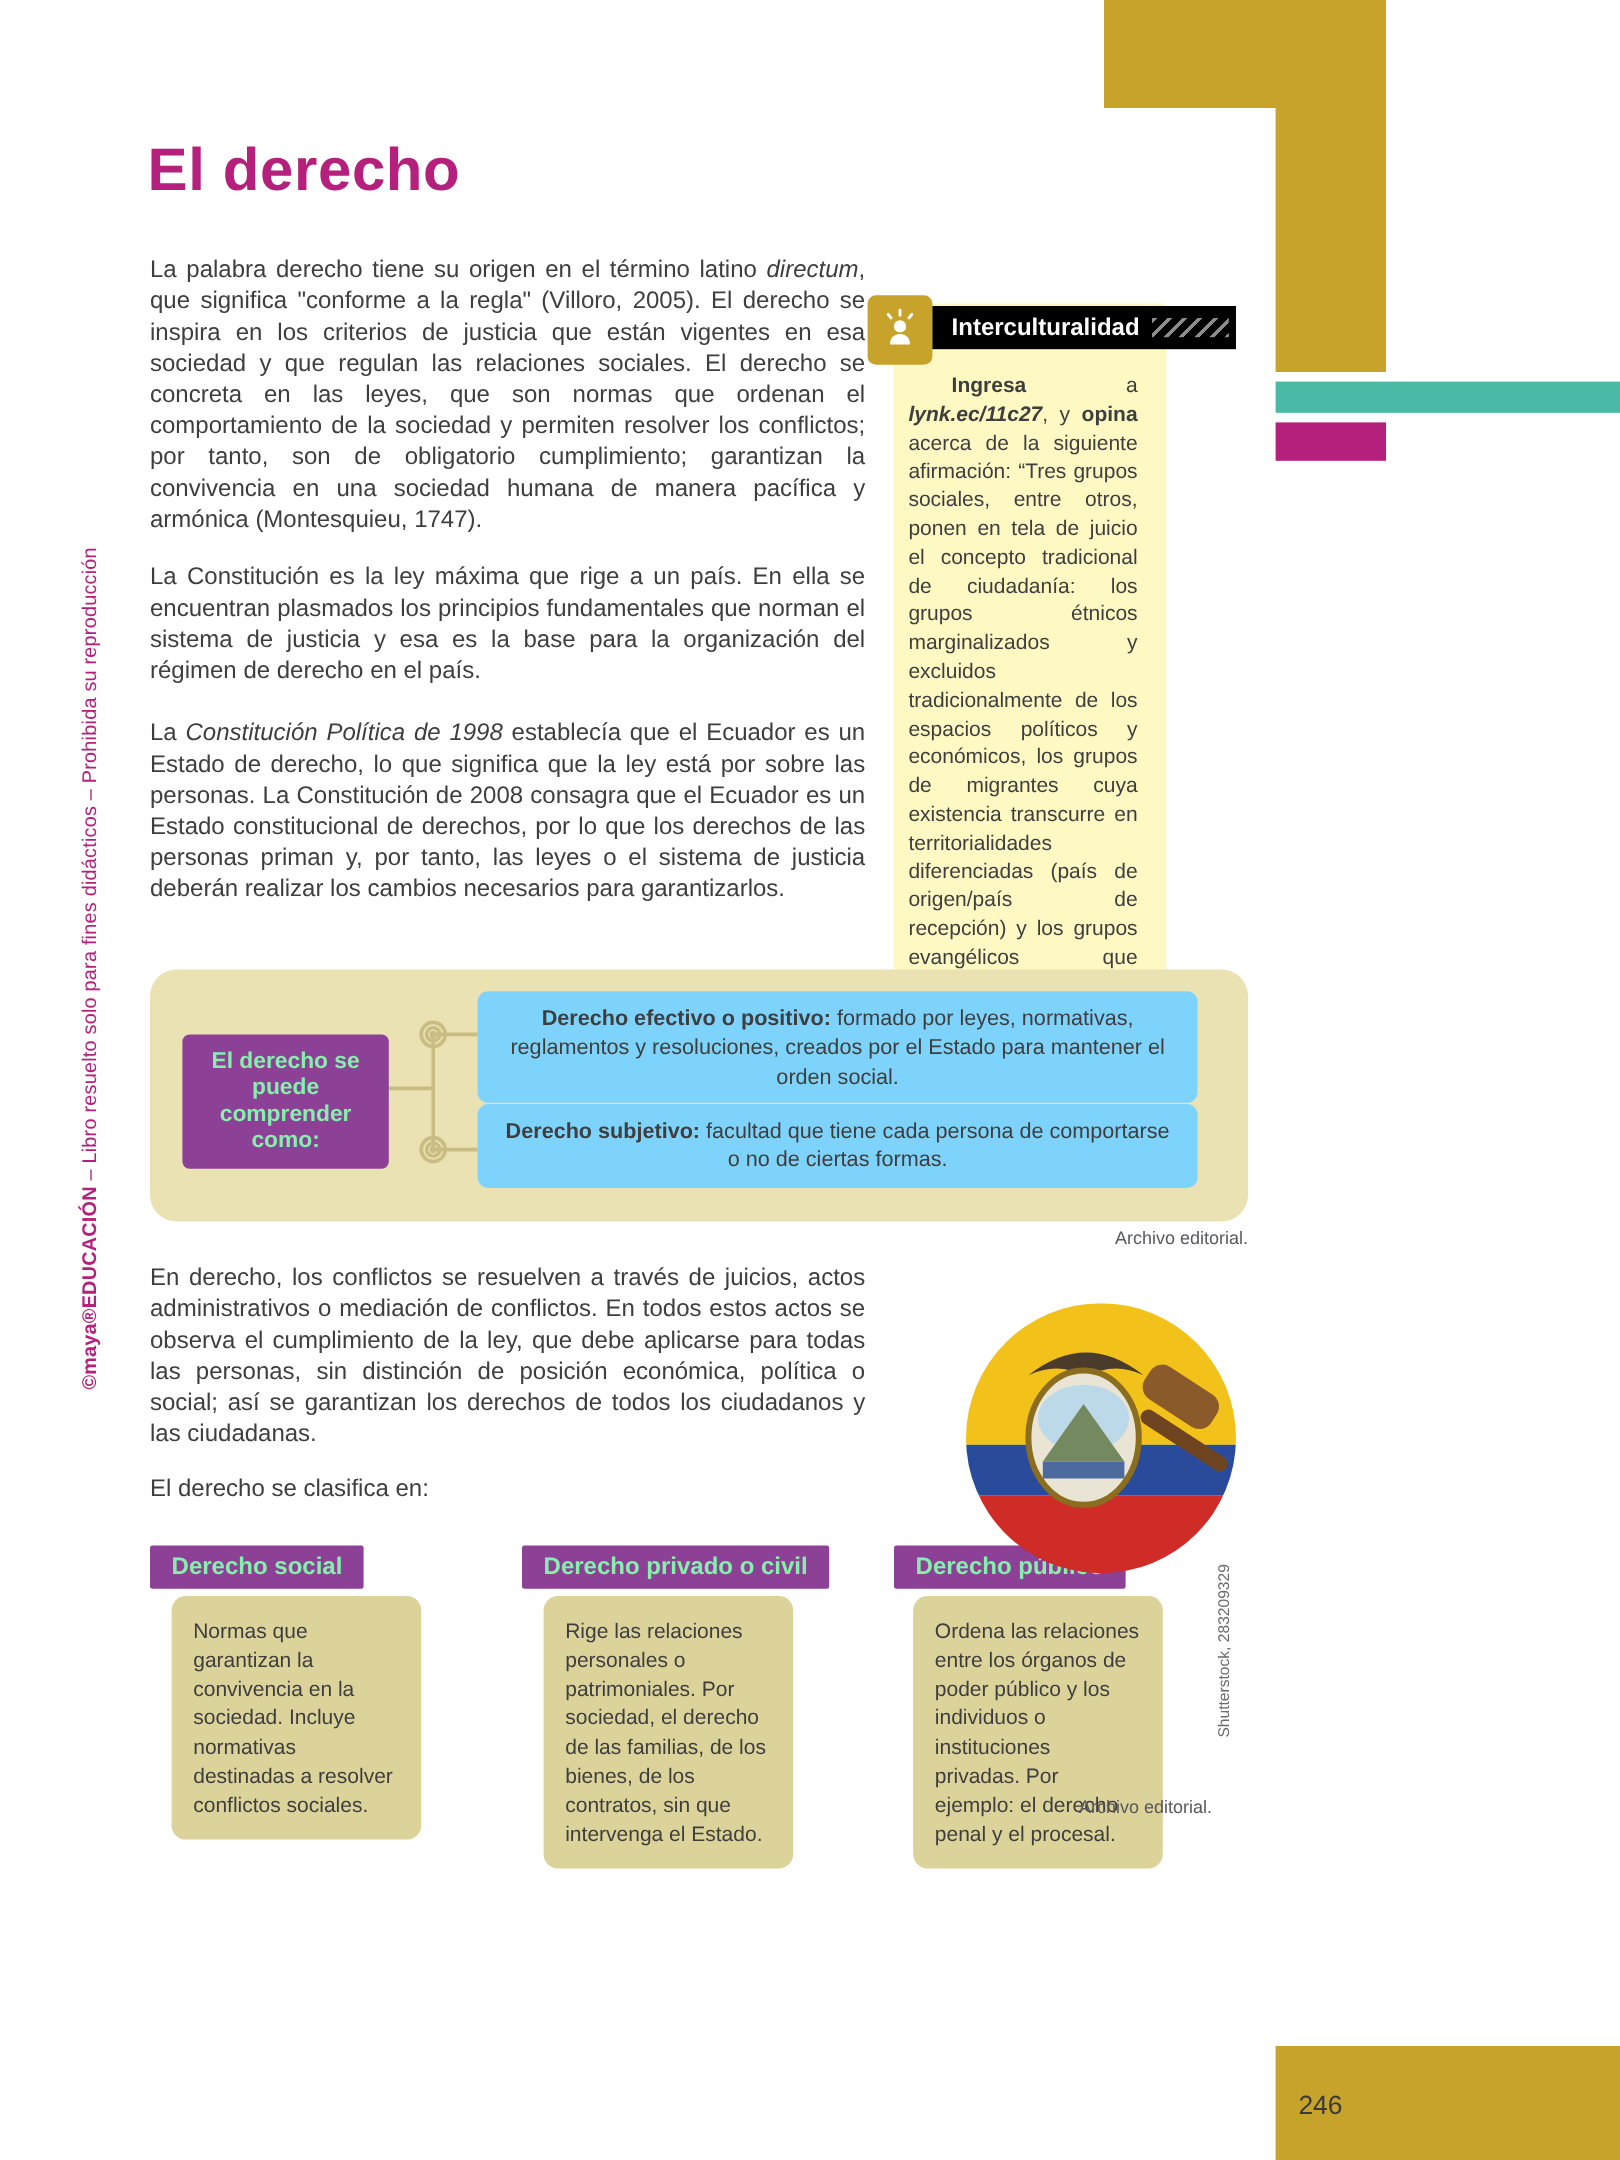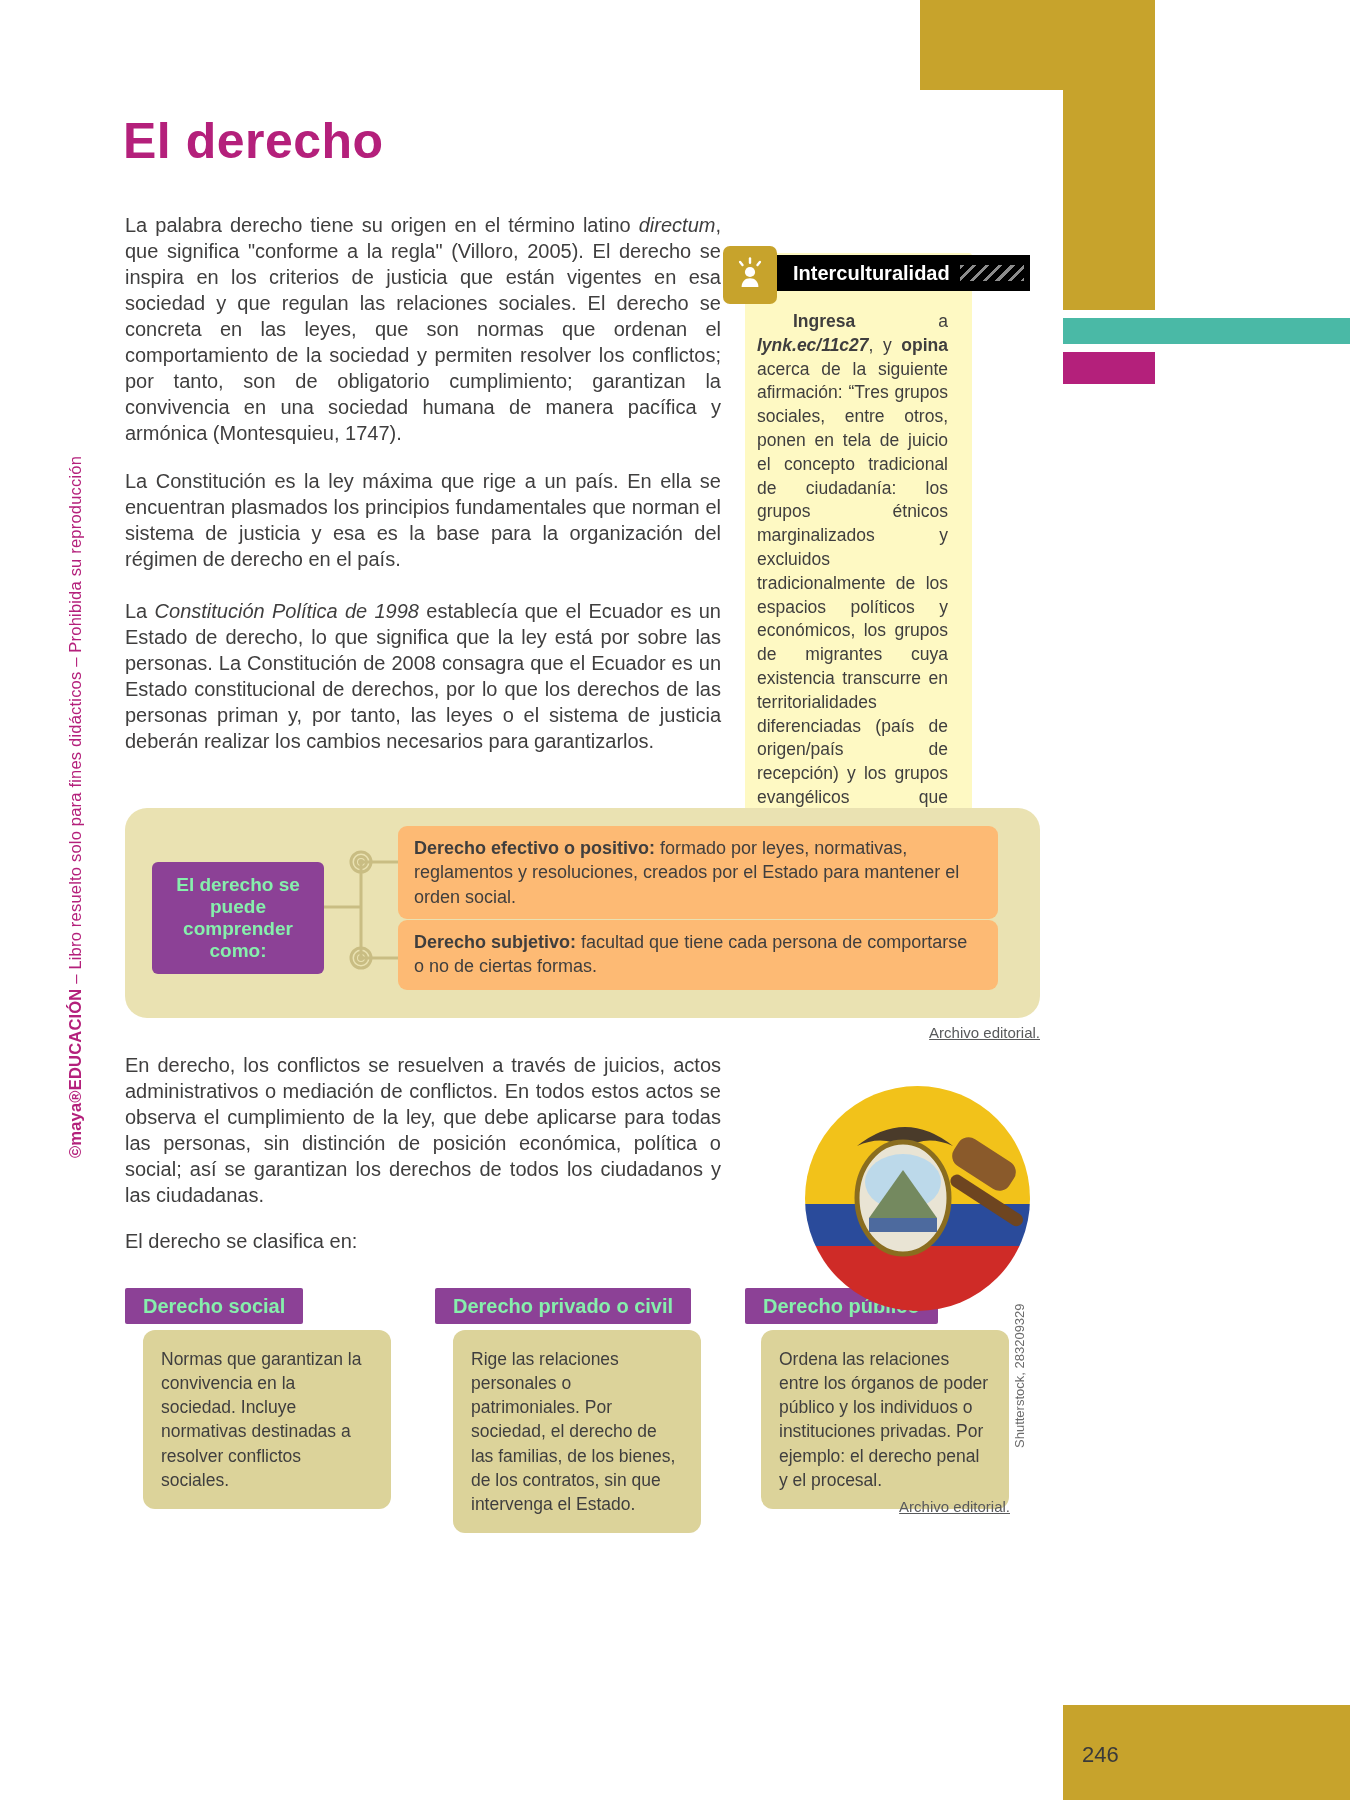--- a/index.html
+++ b/index.html
@@ -34,34 +34,34 @@
   .interc-header .hatch{flex:1;height:16px;margin:0 6px 0 10px;
        background:repeating-linear-gradient(135deg, rgba(255,255,255,0.55) 0 3px, rgba(255,255,255,0) 3px 9px);}
 
   
   .diagram{position:absolute;left:125px;top:808px;width:915px;height:210px;background:#eae2b2;
            border-radius:22px;}
   .connectors{position:absolute;left:0;top:0;}
   .root-box{position:absolute;left:27px;top:54px;width:172px;min-height:90px;box-sizing:border-box;
             background:#8c4196;color:#86efac;font-weight:bold;font-size:19px;text-align:center;
             border-radius:6px;padding:12px 8px;display:flex;align-items:center;justify-content:center;}
-  .branch{position:absolute;left:273px;width:600px;box-sizing:border-box;background:#fdba74;
-          border-radius:9px;padding:10px 16px;font-size:18px;line-height:1.35;}
+  .branch{position:absolute;left:273px;width:600px;box-sizing:border-box;background:#7dd3fc;
+          border-radius:9px;padding:10px 16px;font-size:18px;line-height:1.35;text-align:center;}
   .b1{top:18px;min-height:72px;} .b2{top:112px;min-height:70px;}
 
-  .caption{position:absolute;font-size:15px;color:#58595b;text-decoration:underline;}
+  .caption{position:absolute;font-size:15px;color:#58595b;}
   .cap1{left:125px;top:1024px;width:915px;text-align:right;}
   .cap2{left:745px;top:1498px;width:265px;text-align:right;}
 
   
   .card-header{position:absolute;top:1288px;height:36px;background:#8c4196;color:#86efac;
                font-weight:bold;font-size:20px;display:flex;align-items:center;padding:0 18px;
                border-radius:2px;}
   .ch1{left:125px;} .ch2{left:435px;} .ch3{left:745px;}
-  .card-body{position:absolute;top:1330px;width:248px;box-sizing:border-box;background:#dcd39a;
+  .card-body{position:absolute;top:1330px;width:208px;box-sizing:border-box;background:#dcd39a;
              border-radius:12px;padding:17px 18px;font-size:17.5px;line-height:1.38;}
   .cb1{left:143px;} .cb2{left:453px;} .cb3{left:761px;}
 
   .figure-circle{position:absolute;left:805px;top:1086px;width:225px;height:225px;}
   .credit{position:absolute;left:1012px;top:1448px;transform:rotate(-90deg);transform-origin:0 0;
           white-space:nowrap;font-size:13px;color:#6b6b6b;}
 
   .side-text{position:absolute;left:66px;top:1158px;transform:rotate(-90deg);transform-origin:0 0;
              white-space:nowrap;font-size:16.5px;color:#b4207b;letter-spacing:0.2px;}
 </style>

